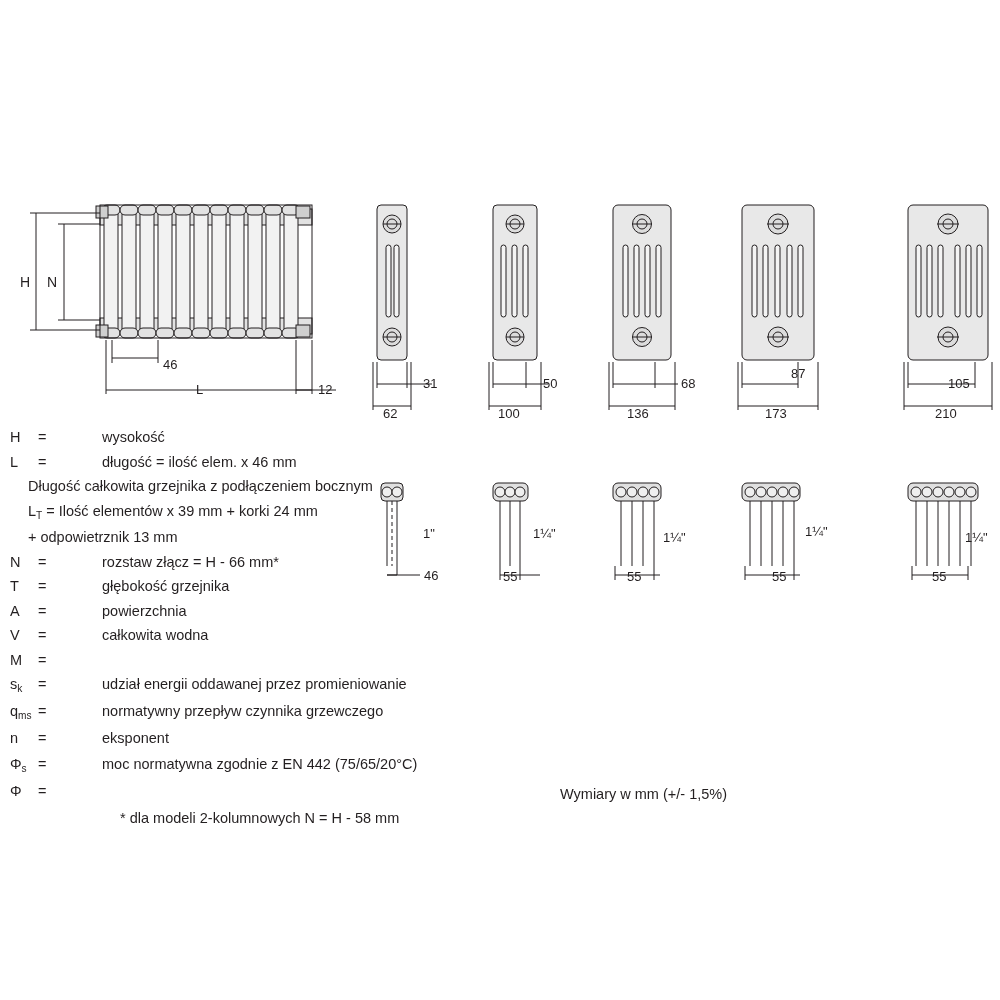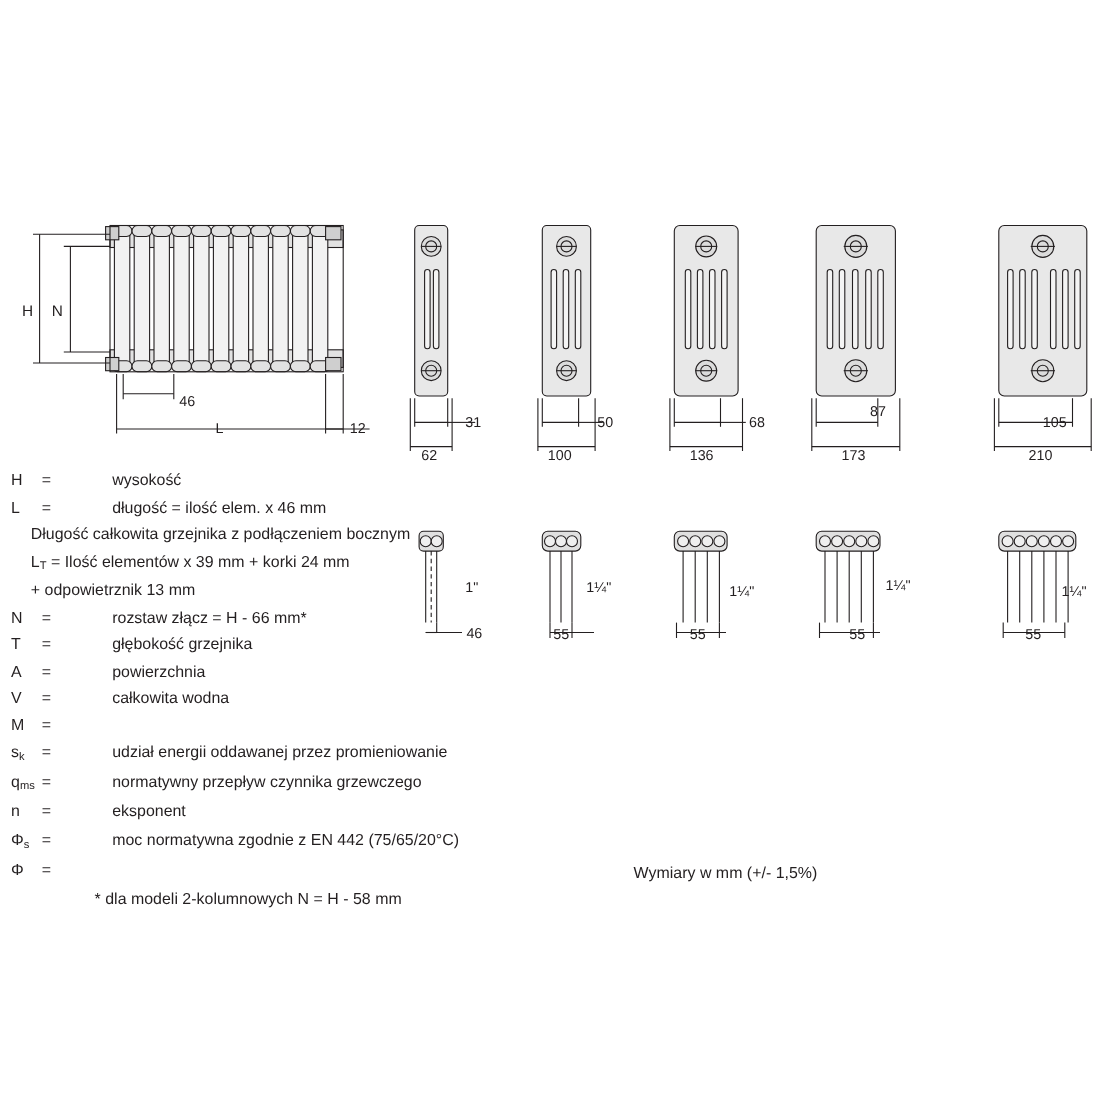--- a/index.html
+++ b/index.html
@@ -52,29 +52,29 @@
   .legend-txt {
     flex: 1 1 auto;
     margin-left: 42px;
   }
   .legend-full {
     margin-bottom: 10px;
     white-space: nowrap;
     margin-left: 18px;
   }
   .legend-indent {
-    margin-left: 76px;
+    margin-left: 110px;
   }
   sub {
     font-size: 0.7em;
     vertical-align: -0.25em;
   }
   .footnote {
     position: absolute;
-    left: 576px;
+    left: 560px;
     top: 786px;
     font-size: 14.5px;
   }
   
   text {
     font-family: "Liberation Sans", sans-serif;
     fill: #231f20;
   }
   .dim-label { font-size: 13px; }
   .pipe-label { font-size: 13px; }

